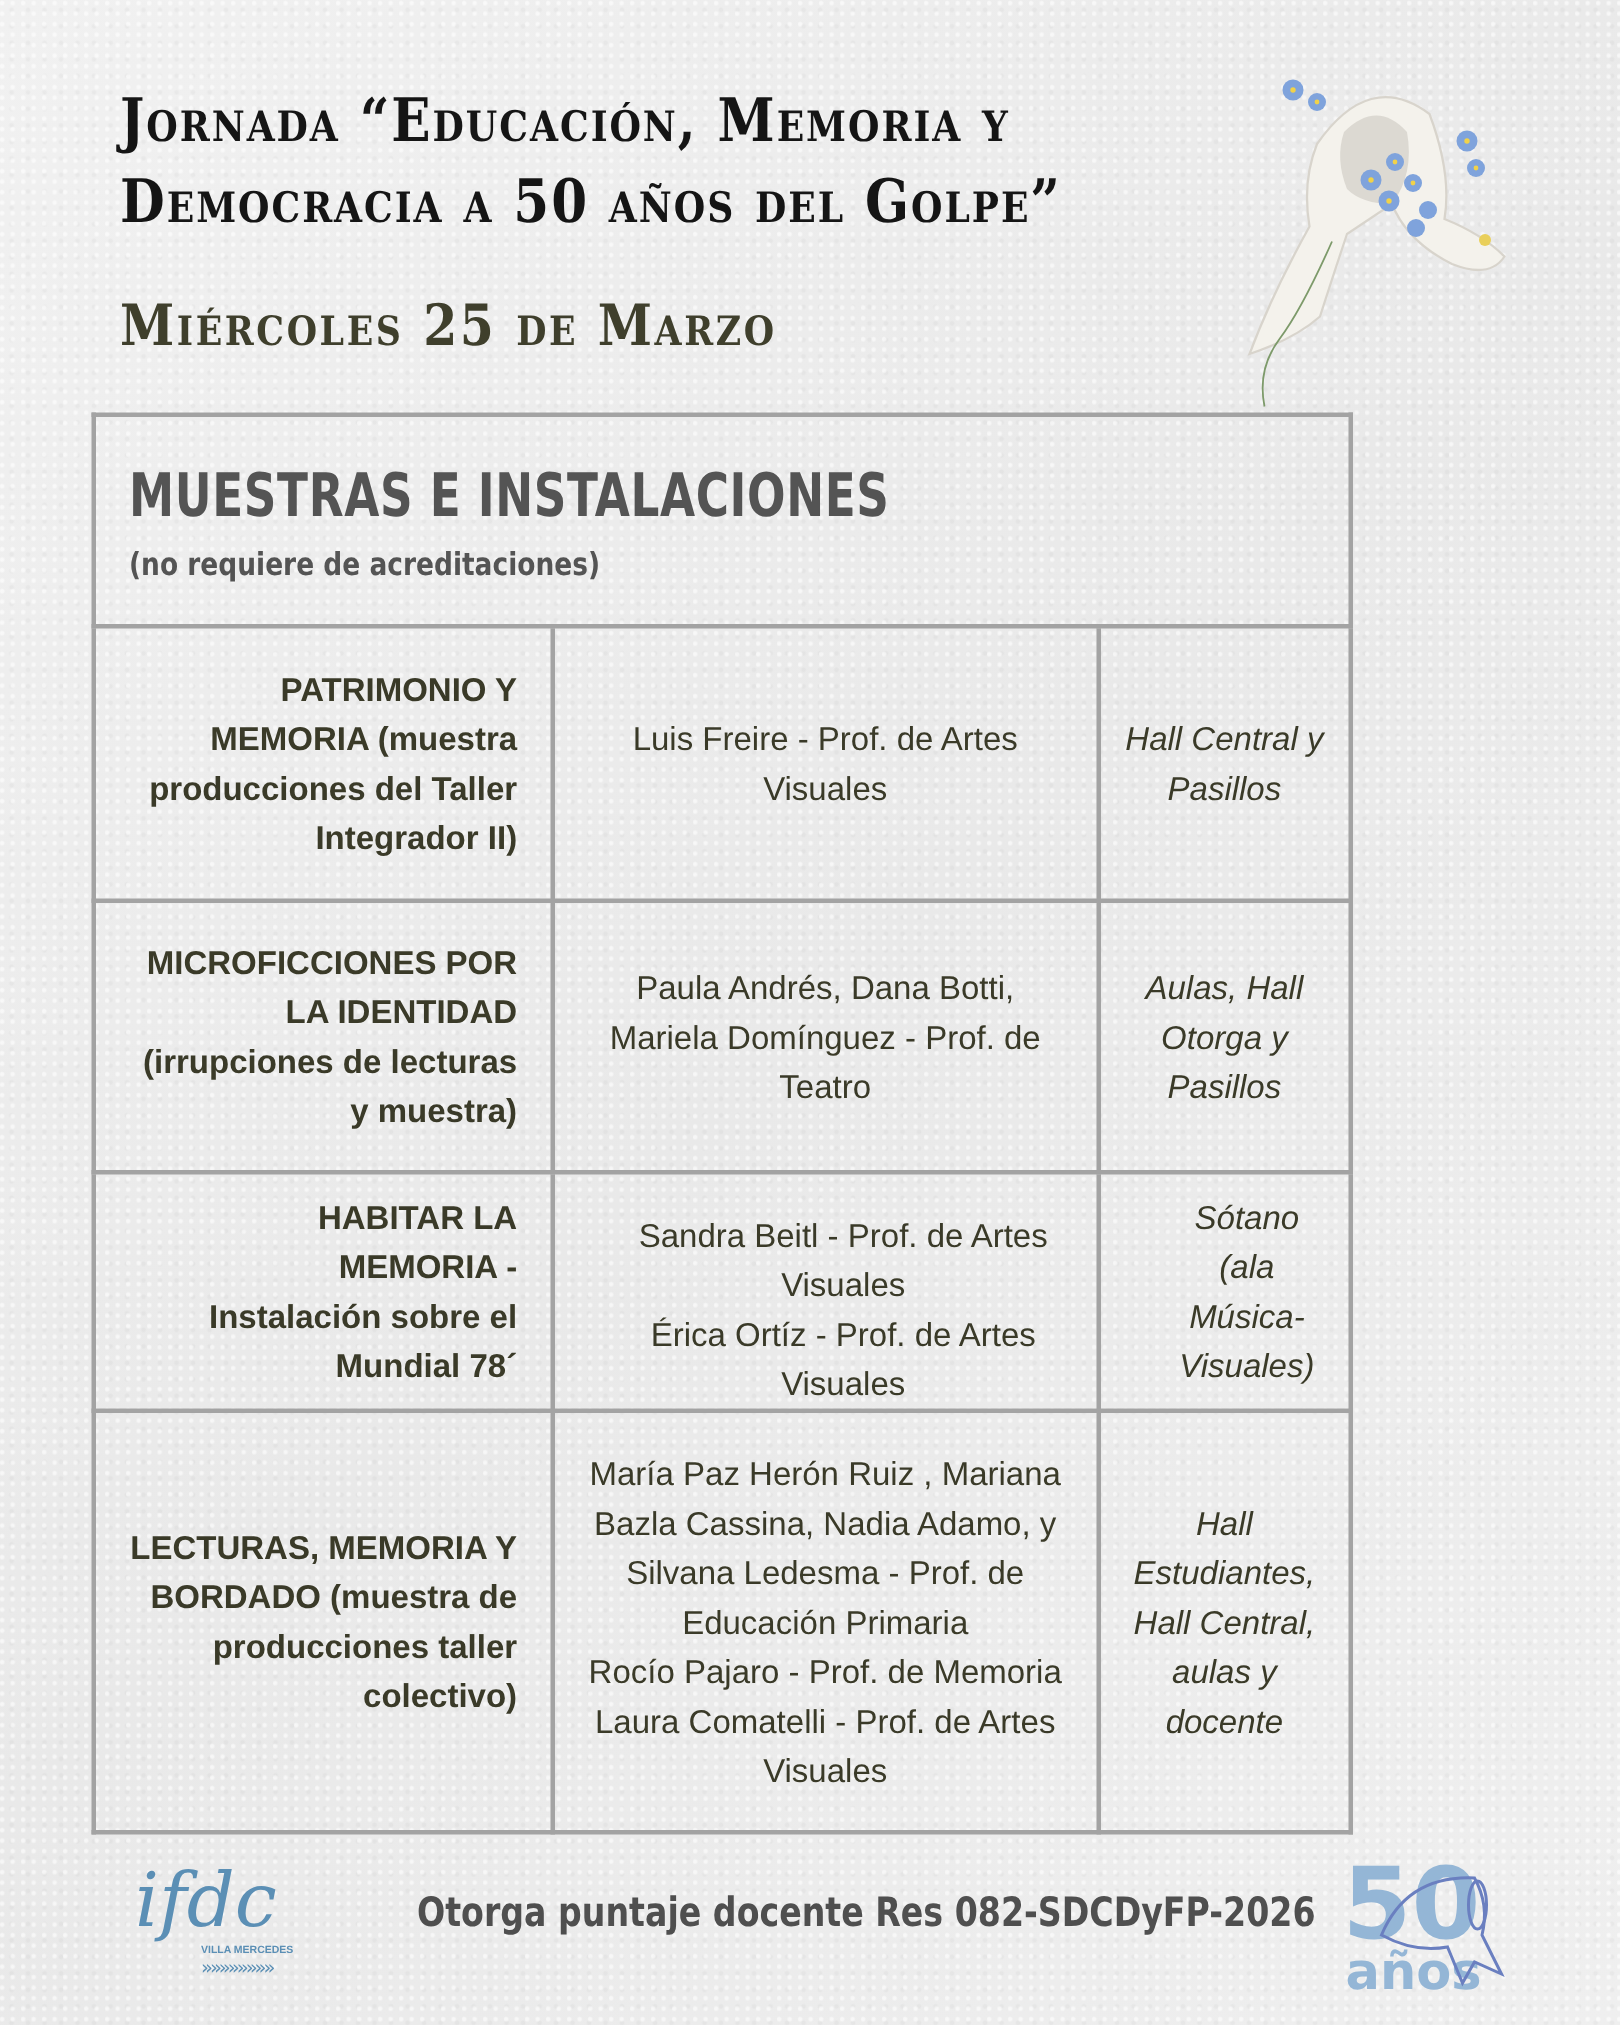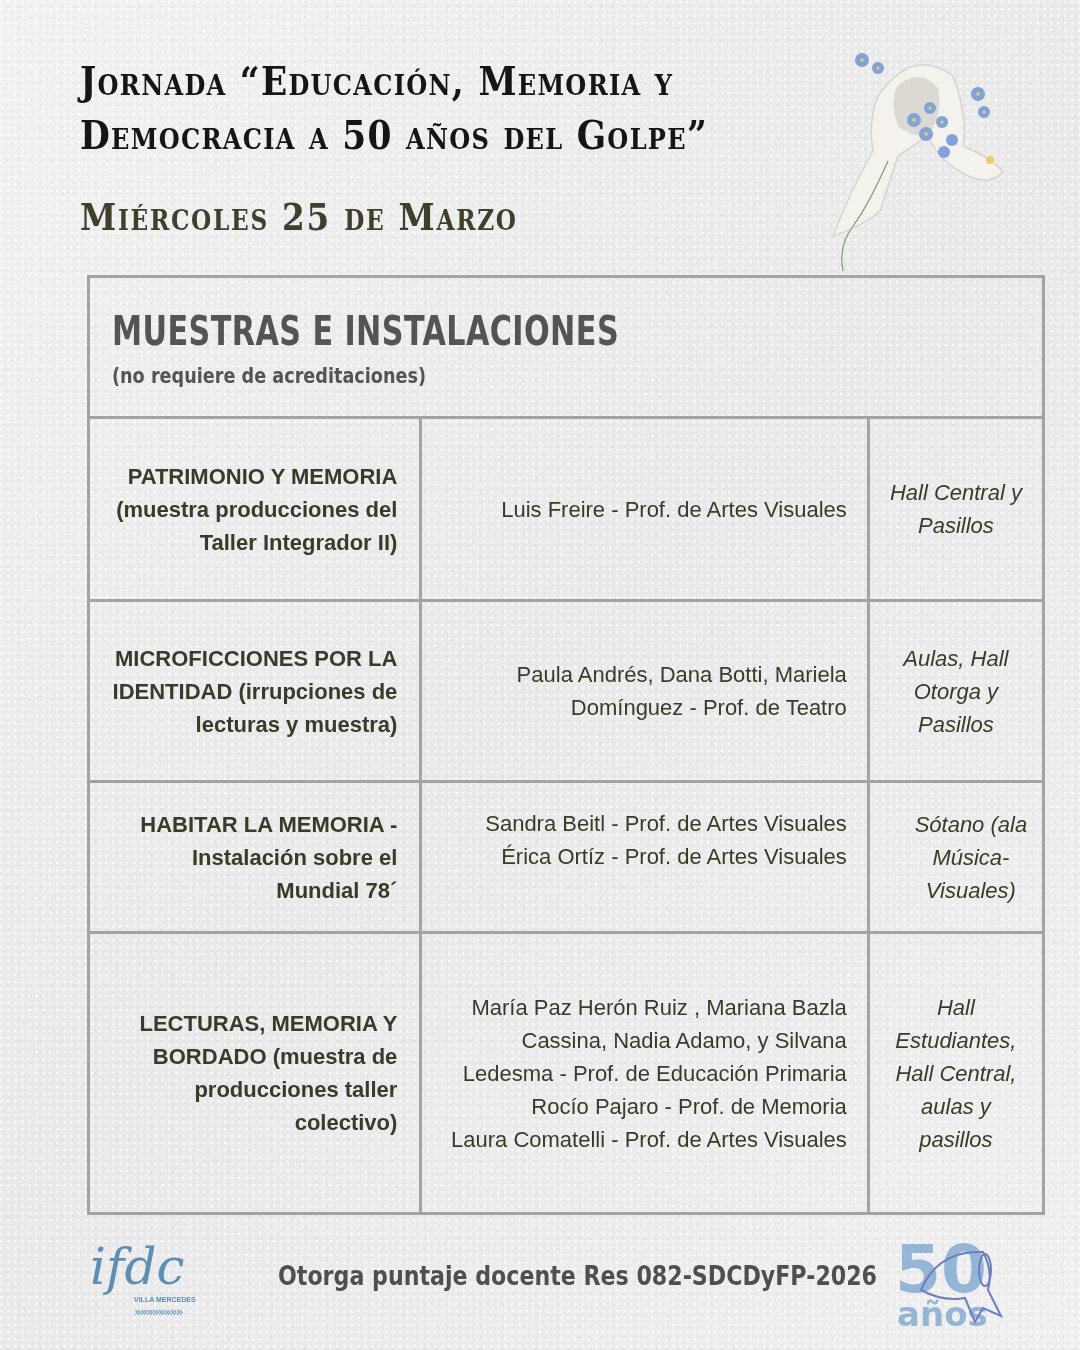--- a/index.html
+++ b/index.html
@@ -46,24 +46,23 @@
     white-space: nowrap;
   }
   .pañuelo {
     position: absolute;
     left: 818px; top: 36px;
     width: 200px; height: 240px;
   }
   .program-table {
     position: absolute;
     left: 61px; top: 275px;
-    width: 958px;
+    width: 841px;
     border-collapse: collapse;
     border: 3px solid #a3a3a3;
-    margin-left: 26px;
   }
   .program-table td {
     border: 3px solid #a3a3a3;
     vertical-align: middle;
     font-size: 22px;
     line-height: 33px;
     color: #3a3a28;
   }
   .section-cell {
     height: 141px;
@@ -85,21 +84,21 @@
     font-family: "DejaVu Sans", sans-serif;
     font-weight: bold;
     font-size: 21px;
     color: #545454;
     transform: scaleX(0.84);
     transform-origin: left top;
     white-space: nowrap;
     margin-top: 4px;
   }
   .col-activity { width: 332px; text-align: right; font-weight: bold; padding: 0 22px; }
-  .col-people { width: 447px; text-align: right; padding: 0 20px; }
+  .col-people { width: 447px; text-align: center; padding: 0 20px; }
   .col-place { width: 175px; text-align: center; padding: 0 14px; font-style: italic; }
   .row-1 td { height: 183px; }
   .row-2 td { height: 181px; }
   .row-3 td { height: 151px; padding-left: 44px; }
   .row-4 td { height: 281px; }
   .people-line { display: block; }
   .footer-note {
     position: absolute;
     left: 278px; top: 1260px;
     font-family: "DejaVu Sans", sans-serif;
@@ -192,21 +191,21 @@
     </td>
     <td class="col-place">Sótano (ala Música-Visuales)</td>
   </tr>
   <tr class="row-4">
     <td class="col-activity">LECTURAS, MEMORIA Y BORDADO (muestra de producciones taller colectivo)</td>
     <td class="col-people">
       <span class="people-line">María Paz Herón Ruiz , Mariana Bazla Cassina, Nadia Adamo, y Silvana Ledesma - Prof. de Educación Primaria</span>
       <span class="people-line">Rocío Pajaro - Prof. de Memoria</span>
       <span class="people-line">Laura Comatelli - Prof. de Artes Visuales</span>
     </td>
-    <td class="col-place">Hall Estudiantes, Hall Central, aulas y pasillos</td>
+    <td class="col-place">Hall Estudiantes, Hall Central, aulas y docente</td>
   </tr>
 </tbody>
   </table>
 
 <svg class="ifdc-logo" viewBox="0 0 120 92">
   <text x="4" y="52" font-family="DejaVu Serif, serif" font-style="italic" font-size="50" fill="#5b8fb5">ifdc</text>
   <text x="48" y="70" font-family="Liberation Sans, sans-serif" font-weight="bold" font-size="7" fill="#5b8fb5">VILLA MERCEDES</text>
   <text x="48" y="84" font-family="DejaVu Sans, sans-serif" font-size="13" fill="#5b8fb5" letter-spacing="-2">»»»»»»»»</text>
 </svg>
 

